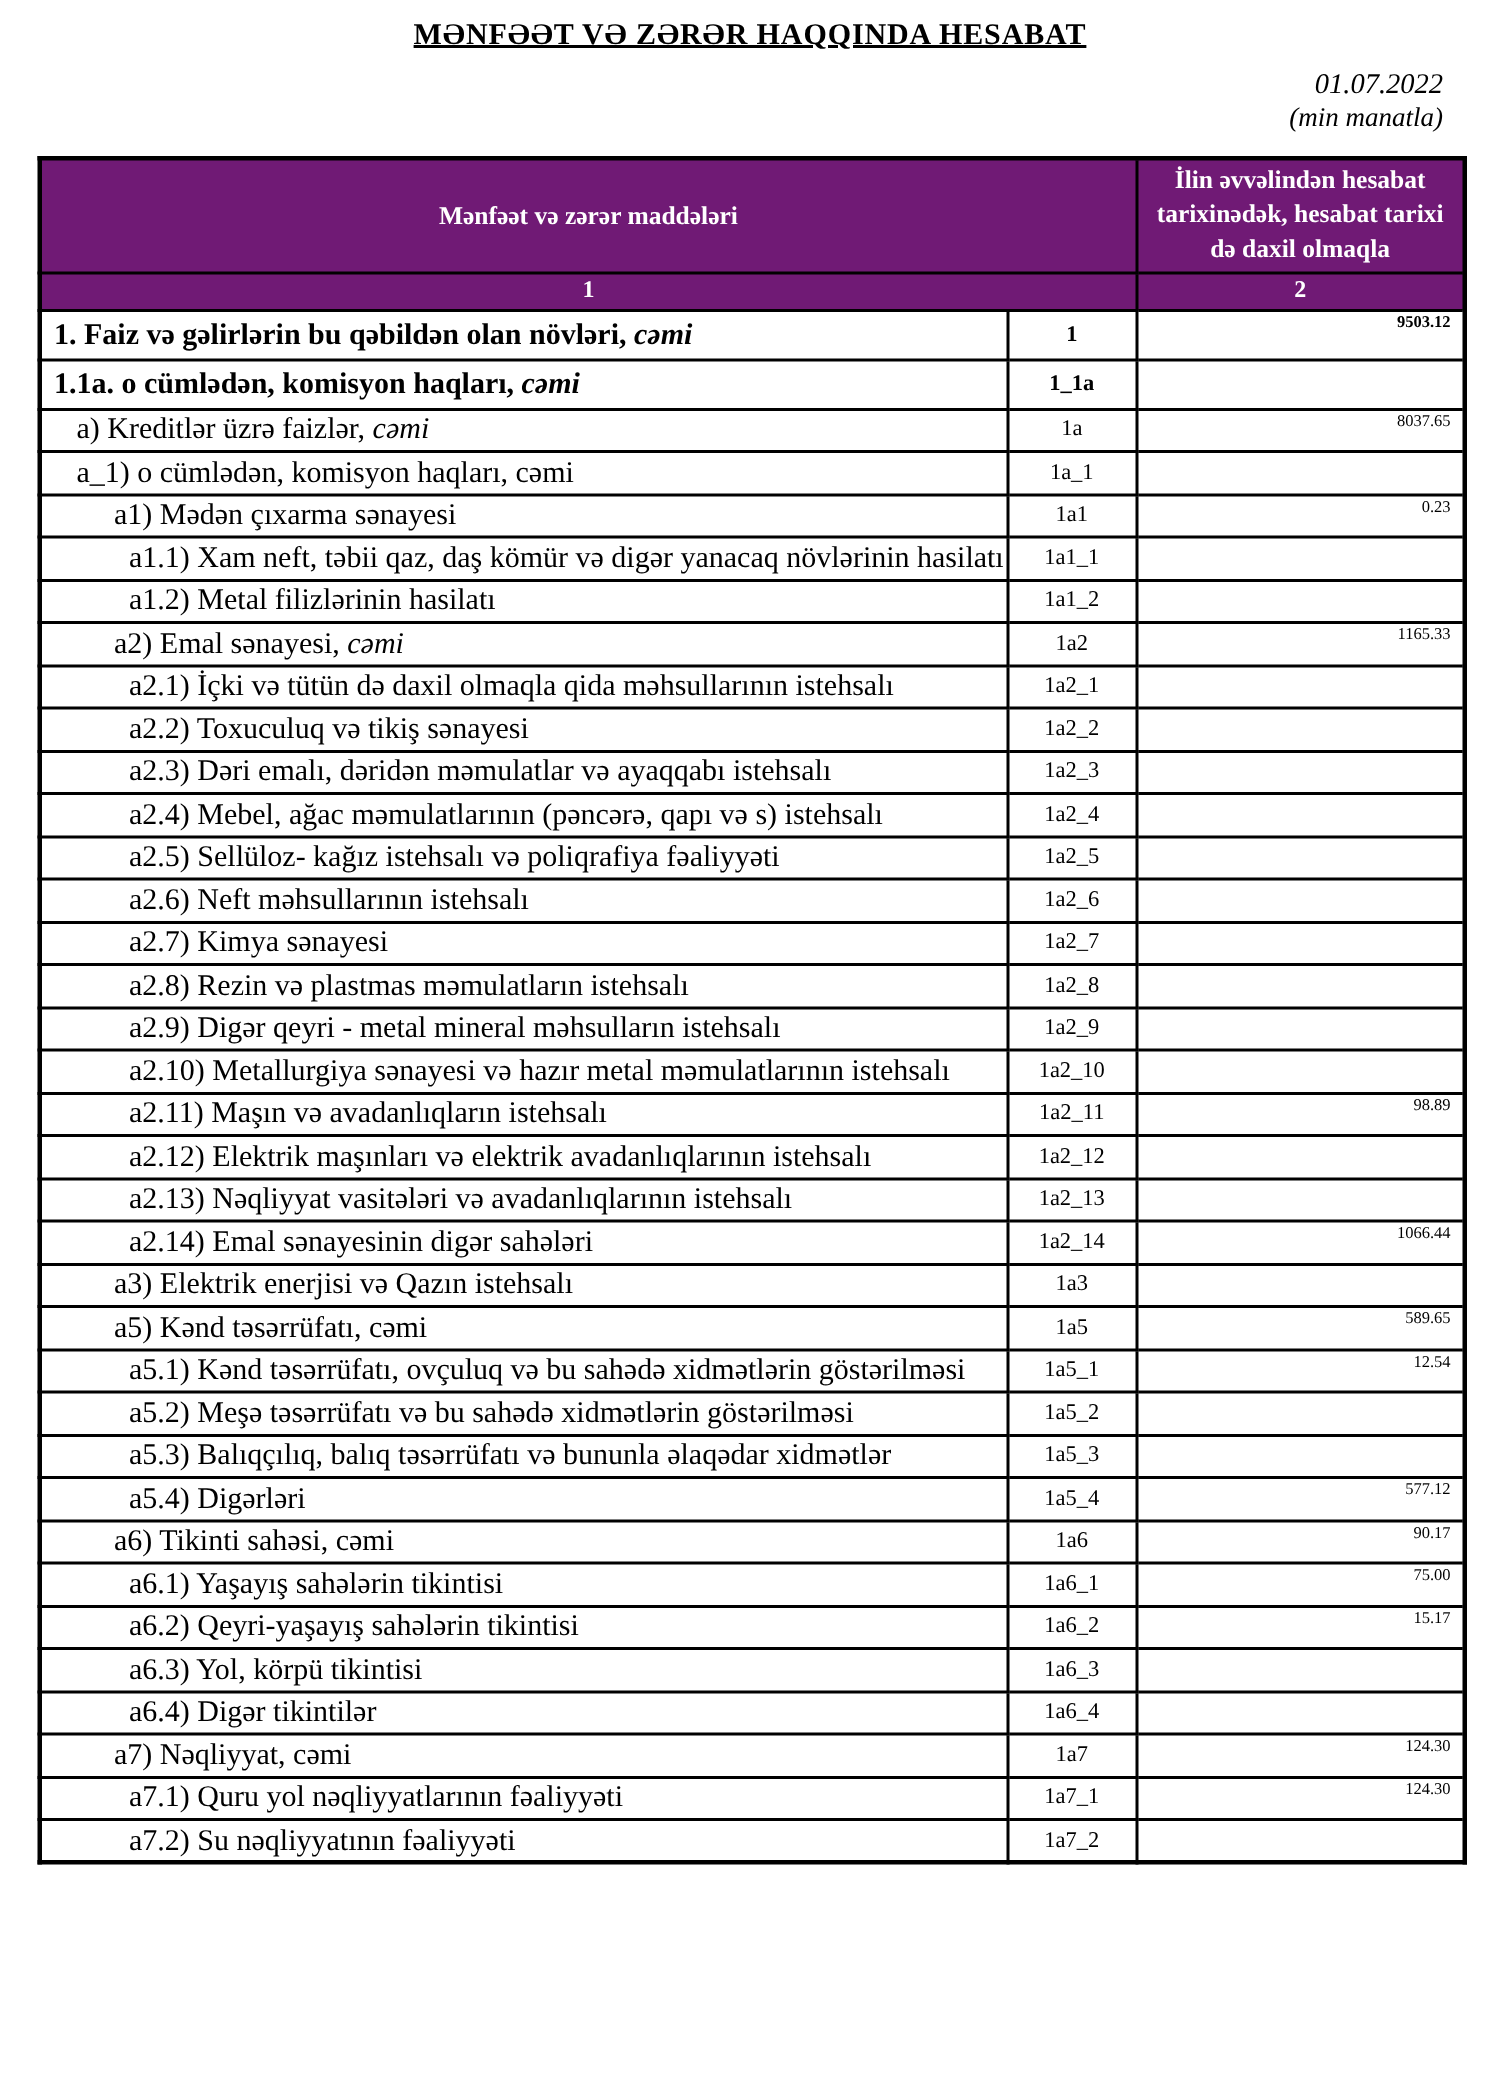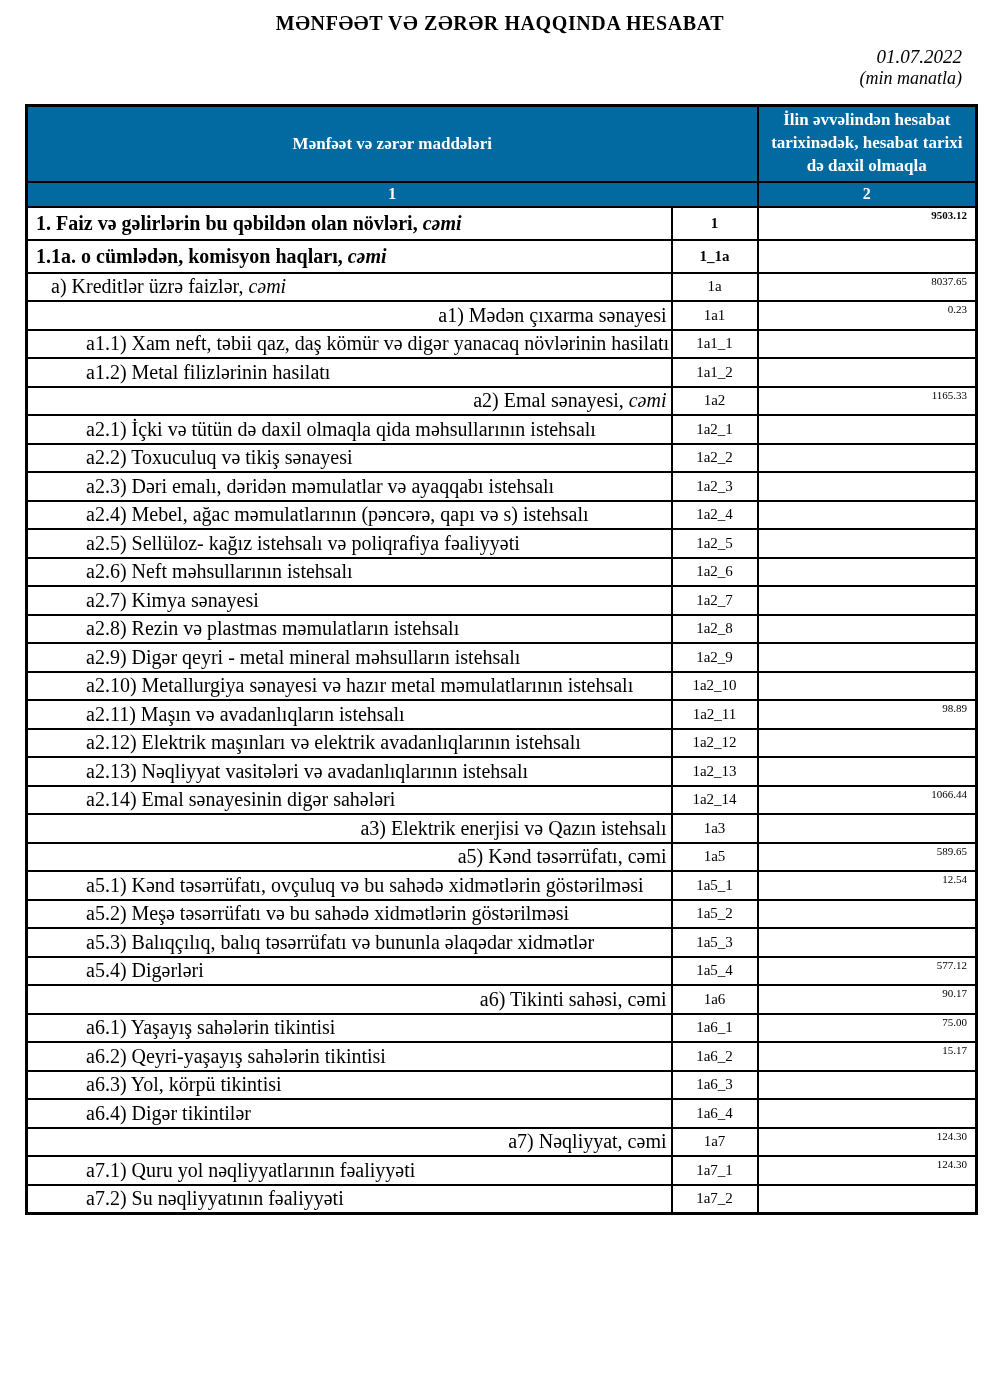--- a/index.html
+++ b/index.html
@@ -4,20 +4,21 @@
 <style>
   * { margin:0; padding:0; box-sizing:border-box; }
   body { background:#ffffff; }
   .page {
     position:relative;
     width:1000px; height:1246px;
     background:#ffffff;
     font-family:"Liberation Serif", serif;
     color:#000;
     overflow:hidden;
+    text-decoration:underline;
   }
   .title {
     padding-top:12px;
     text-align:center;
     font-size:20px;
     font-weight:bold;
     letter-spacing:0.6px;
   }
   .date-block {
     position:absolute;
@@ -37,21 +38,21 @@
     table-layout:fixed;
   }
   table.report { border:3px solid #000; }
   table.report th, table.report td { border:2px solid #000; }
 
   col.c-label { width:645px; }
   col.c-code  { width:86px;  }
   col.c-value { width:219px; }
 
   .hcell {
-    background:#0369a1;
+    background:#701a75;
     color:#fff;
     font-weight:bold;
     text-align:center;
     vertical-align:middle;
   }
   tr.headrow { height:76px; }
   tr.headrow .hlabel { font-size:17px; }
   tr.headrow .hvalue { font-size:17px; line-height:1.35; padding:2px 8px; }
   tr.numrow { height:25px; }
   tr.numrow .hcell { border-top:2px solid #fff; font-size:16px; }
@@ -63,21 +64,21 @@
   td.lbl {
     font-size:20px;
     vertical-align:middle;
     padding-right:4px;
     white-space:nowrap;
     overflow:hidden;
   }
   td.lbl i { font-style:italic; }
   td.lbl.ind0 { padding-left:8px; }
   td.lbl.ind1 { padding-left:23px;margin-left:24px; }
-  td.lbl.ind2 { padding-left:36px;text-align:right; }
+  td.lbl.ind2 { padding-left:48px; }
   td.lbl.ind3 { padding-left:58px; }
 
   td.code {
     text-align:center;
     vertical-align:middle;
     font-size:15px;
   }
   td.val {
     text-align:right;
     vertical-align:top;
@@ -166,20 +167,25 @@
           <td class="lbl ind0">1.1a. o cümlədən, komisyon haqları, <i>cəmi</i></td>
           <td class="code">1_1a</td>
           <td class="val"></td>
         </tr>
         <tr>
           <td class="lbl ind1">a) Kreditlər üzrə faizlər, <i>cəmi</i></td>
           <td class="code">1a</td>
           <td class="val">8037.65</td>
         </tr>
         <tr>
+          <td class="lbl ind1">a_1) o cümlədən, komisyon haqları, cəmi</td>
+          <td class="code">1a_1</td>
+          <td class="val"></td>
+        </tr>
+        <tr>
           <td class="lbl ind2">a1) Mədən çıxarma sənayesi</td>
           <td class="code">1a1</td>
           <td class="val">0.23</td>
         </tr>
         <tr>
           <td class="lbl ind3">a1.1) Xam neft, təbii qaz, daş kömür və digər yanacaq növlərinin hasilatı</td>
           <td class="code">1a1_1</td>
           <td class="val"></td>
         </tr>
         <tr>

